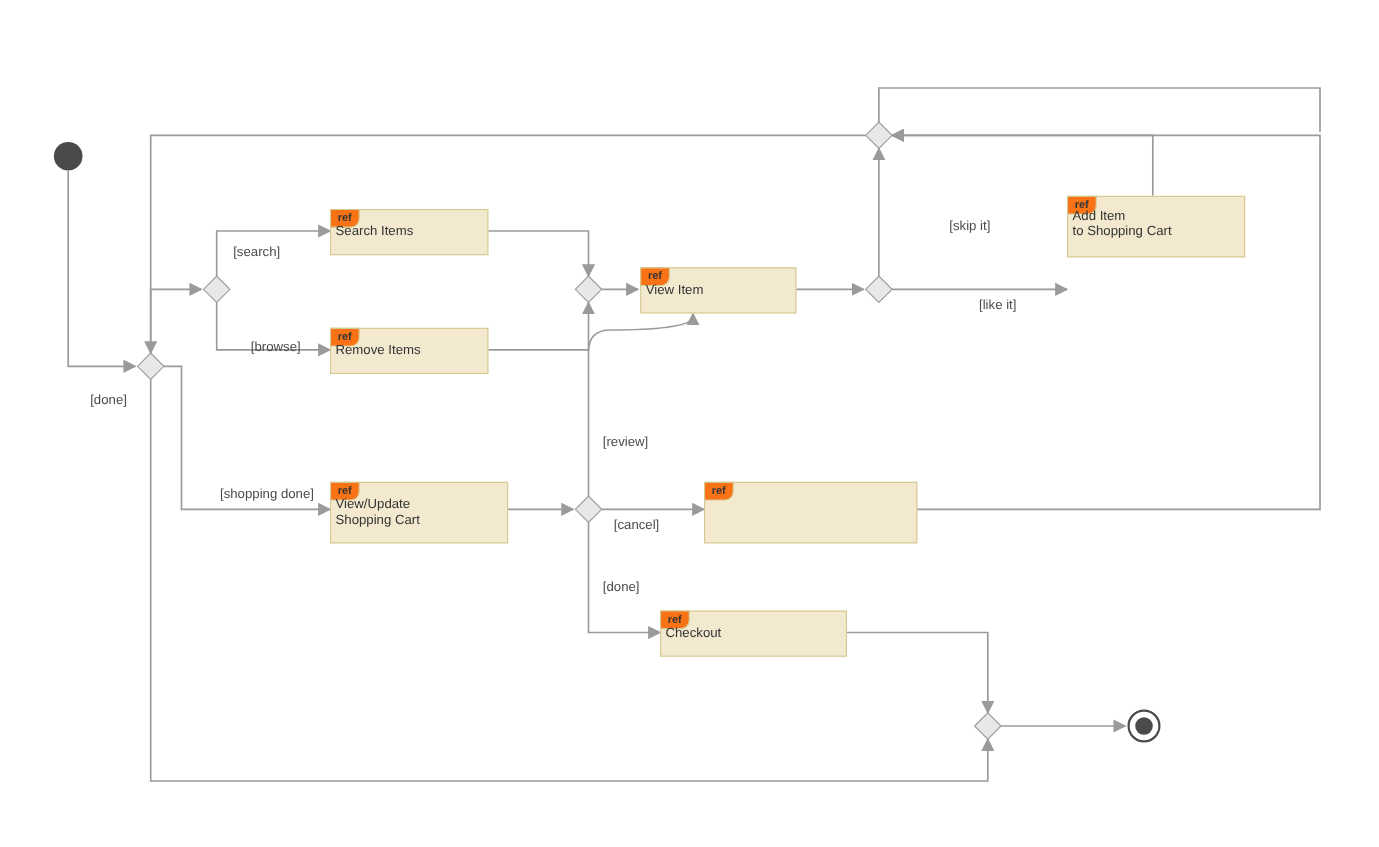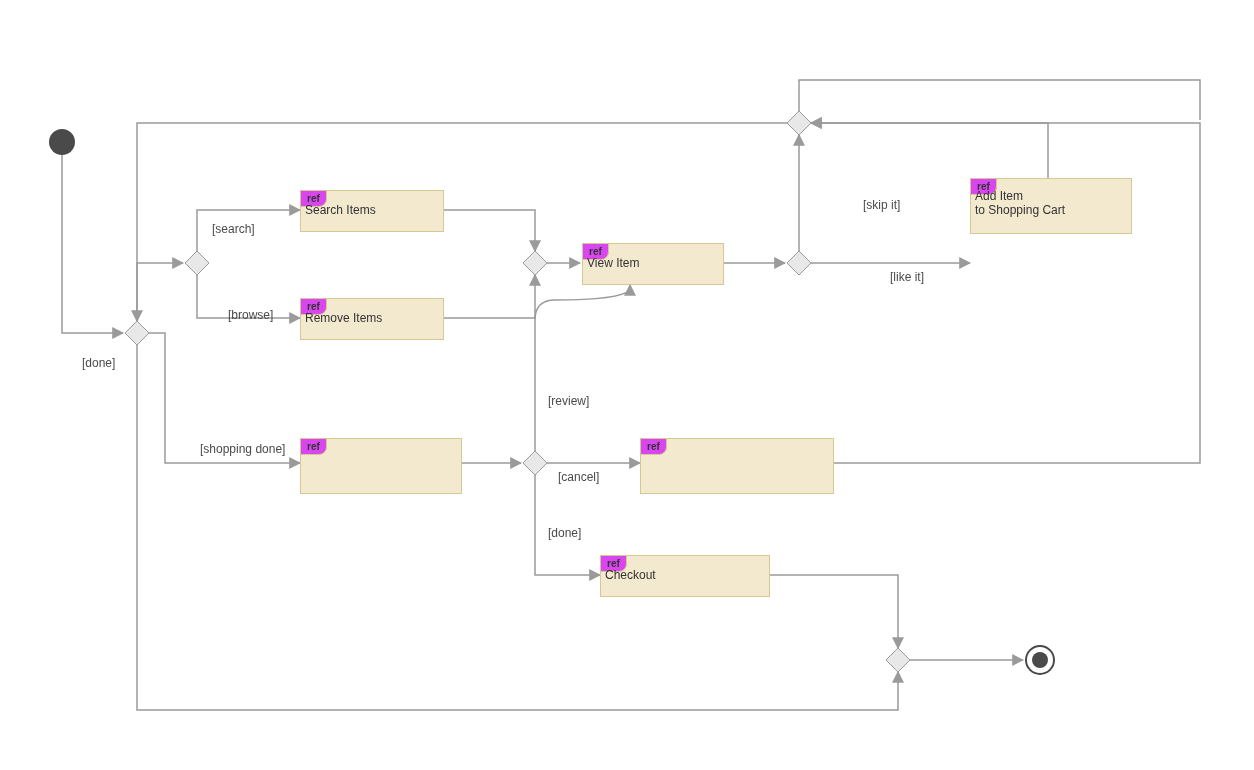--- a/index.html
+++ b/index.html
@@ -1,18 +1,18 @@
 <!DOCTYPE html>
 <html><head>
 <meta charset="utf-8">
 <style>
   html,body{margin:0;padding:0;background:#fff;font-family:Verdana,Geneva,sans-serif;font-size:12px;color:#333}
   .canvas{position:relative;width:1254px;height:770px}
   .ref-box{position:absolute;background:#f2e9cf;border:1px solid #d6c892}
-  .ref-tab{position:absolute;top:-1px;left:-1px;background:#d946ef;border:1px solid #d6c892;font-size:10px;font-weight:bold;padding:2px 6px 2px 6px;border-bottom-right-radius:8px}
+  .ref-tab{position:absolute;top:-1px;left:-1px;background:#f97316;border:1px solid #d6c892;font-size:10px;font-weight:bold;padding:2px 6px 2px 6px;border-bottom-right-radius:8px}
   .ref-label{position:absolute;left:4px;right:0;font-size:12px;white-space:pre-line}
   .guard{position:absolute;font-size:12px;color:#4a4a4a}
   svg{position:absolute;top:0;left:0}
 </style>
 </head>
 <body>
 
 <div class="canvas">
 
 <svg width="1254" height="770">
@@ -101,20 +101,22 @@
 </div>
 
 <div class="ref-box" style="left:970px;top:178px;width:160px;height:54px">
   <div class="ref-tab">ref</div>
   <div class="ref-label" style="top:10px">Add Item
 to Shopping Cart</div>
 </div>
 
 <div class="ref-box" style="left:300px;top:438px;width:160px;height:54px">
   <div class="ref-tab">ref</div>
+  <div class="ref-label" style="top:12px">View/Update
+Shopping Cart</div>
 </div>
 
 <div class="ref-box" style="left:640px;top:438px;width:192px;height:54px">
   <div class="ref-tab">ref</div>
 </div>
 
 <div class="ref-box" style="left:600px;top:555px;width:168px;height:40px">
   <div class="ref-tab">ref</div>
   <div class="ref-label" style="top:12px">Checkout</div>
 </div>

